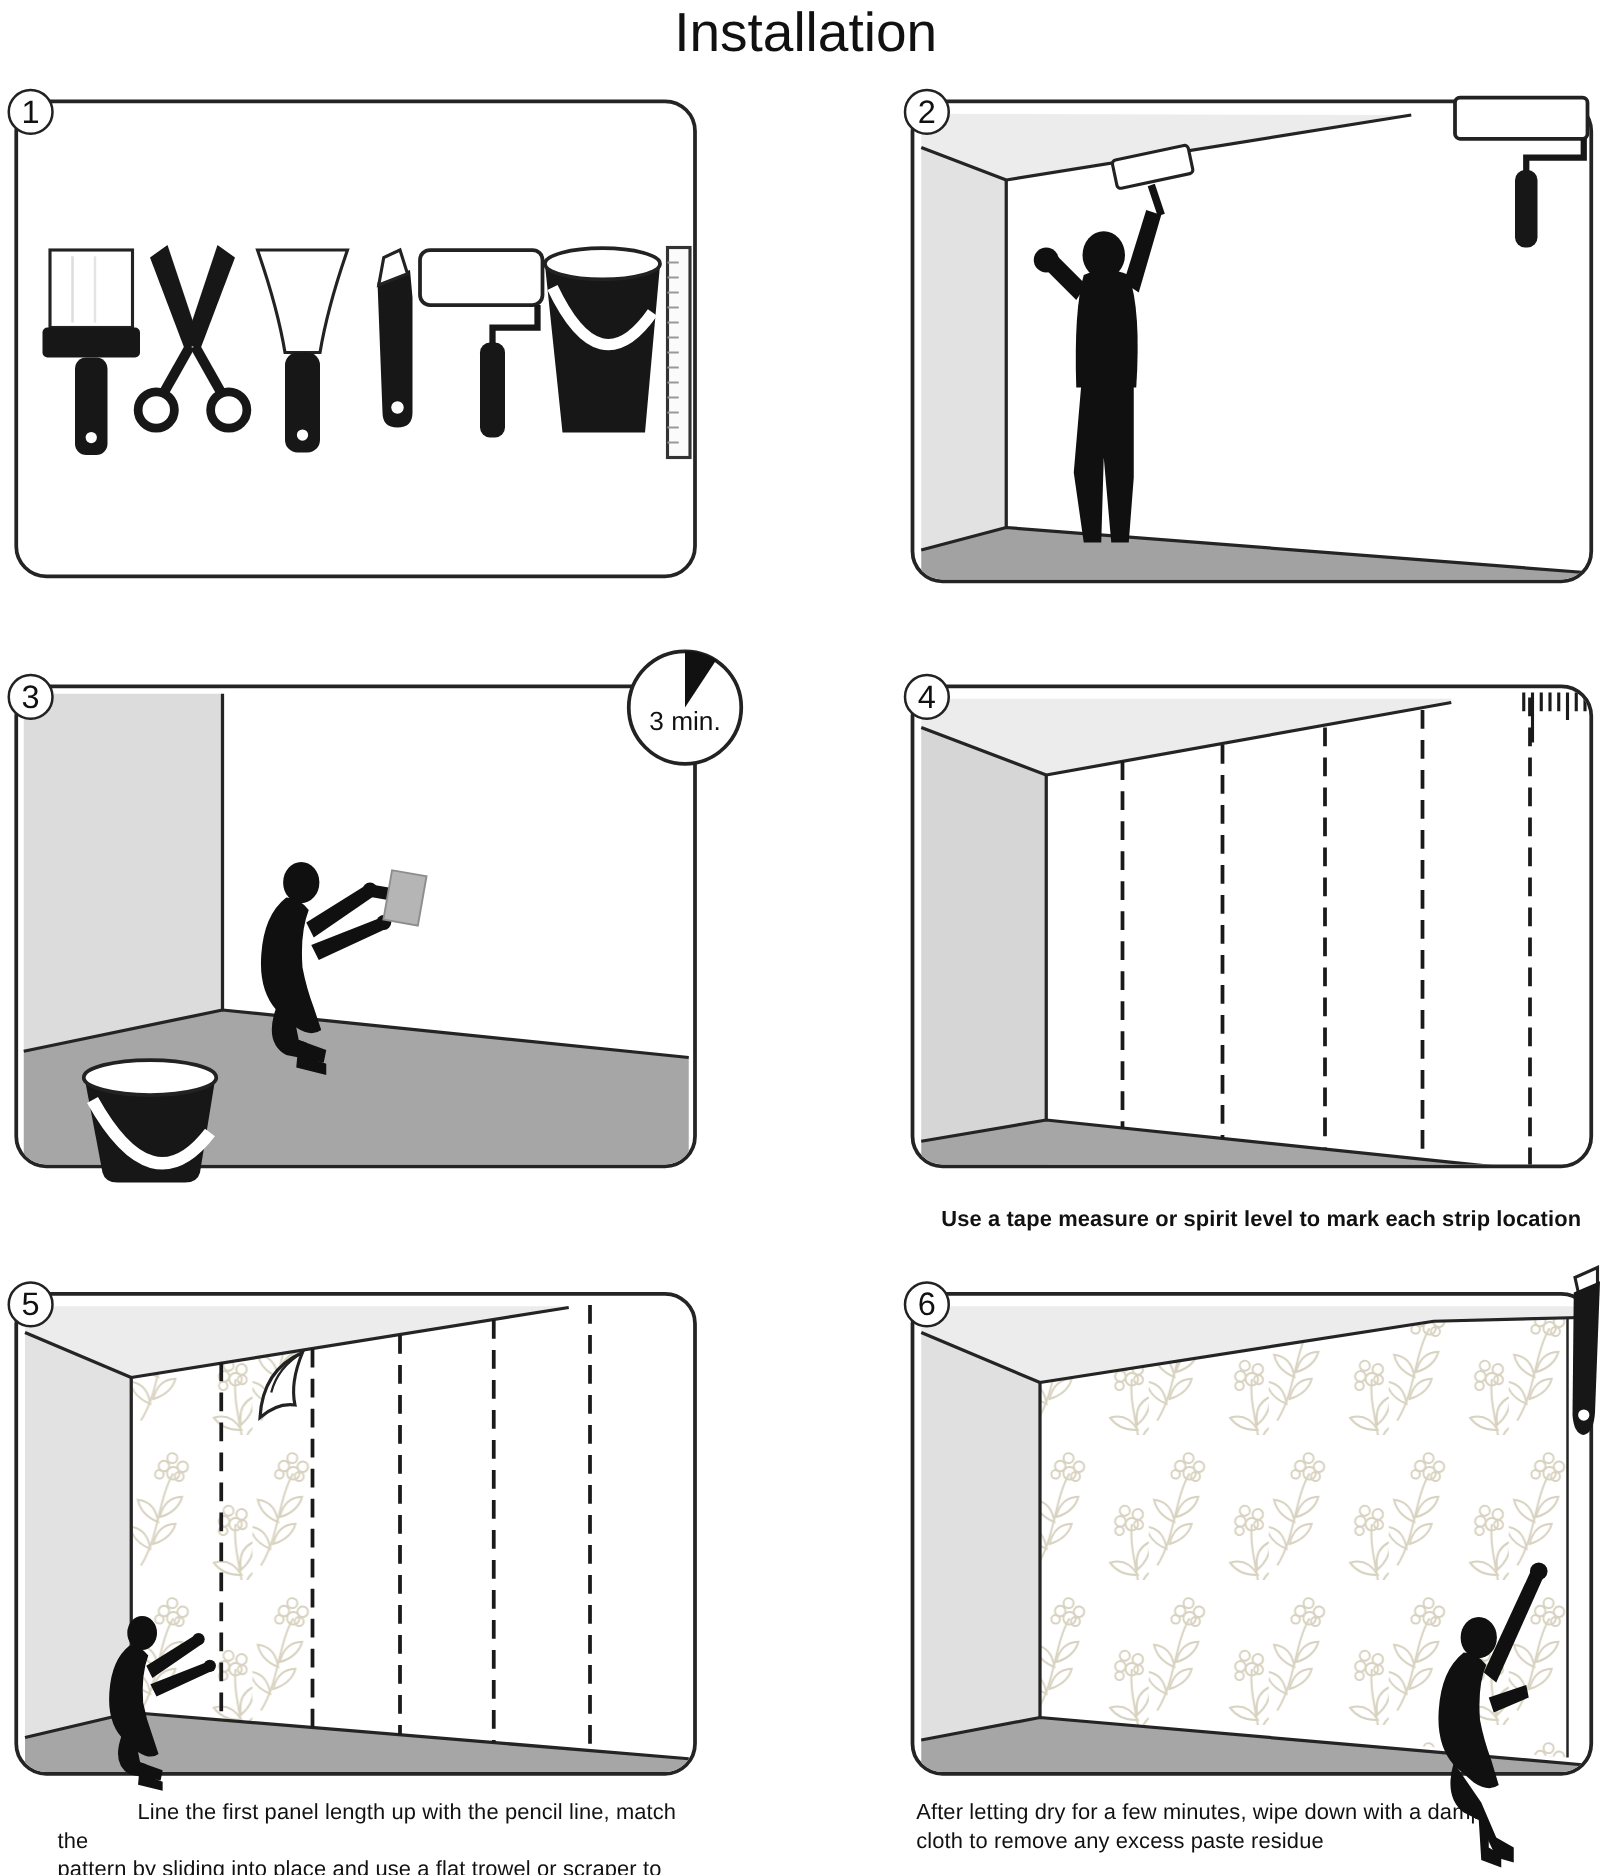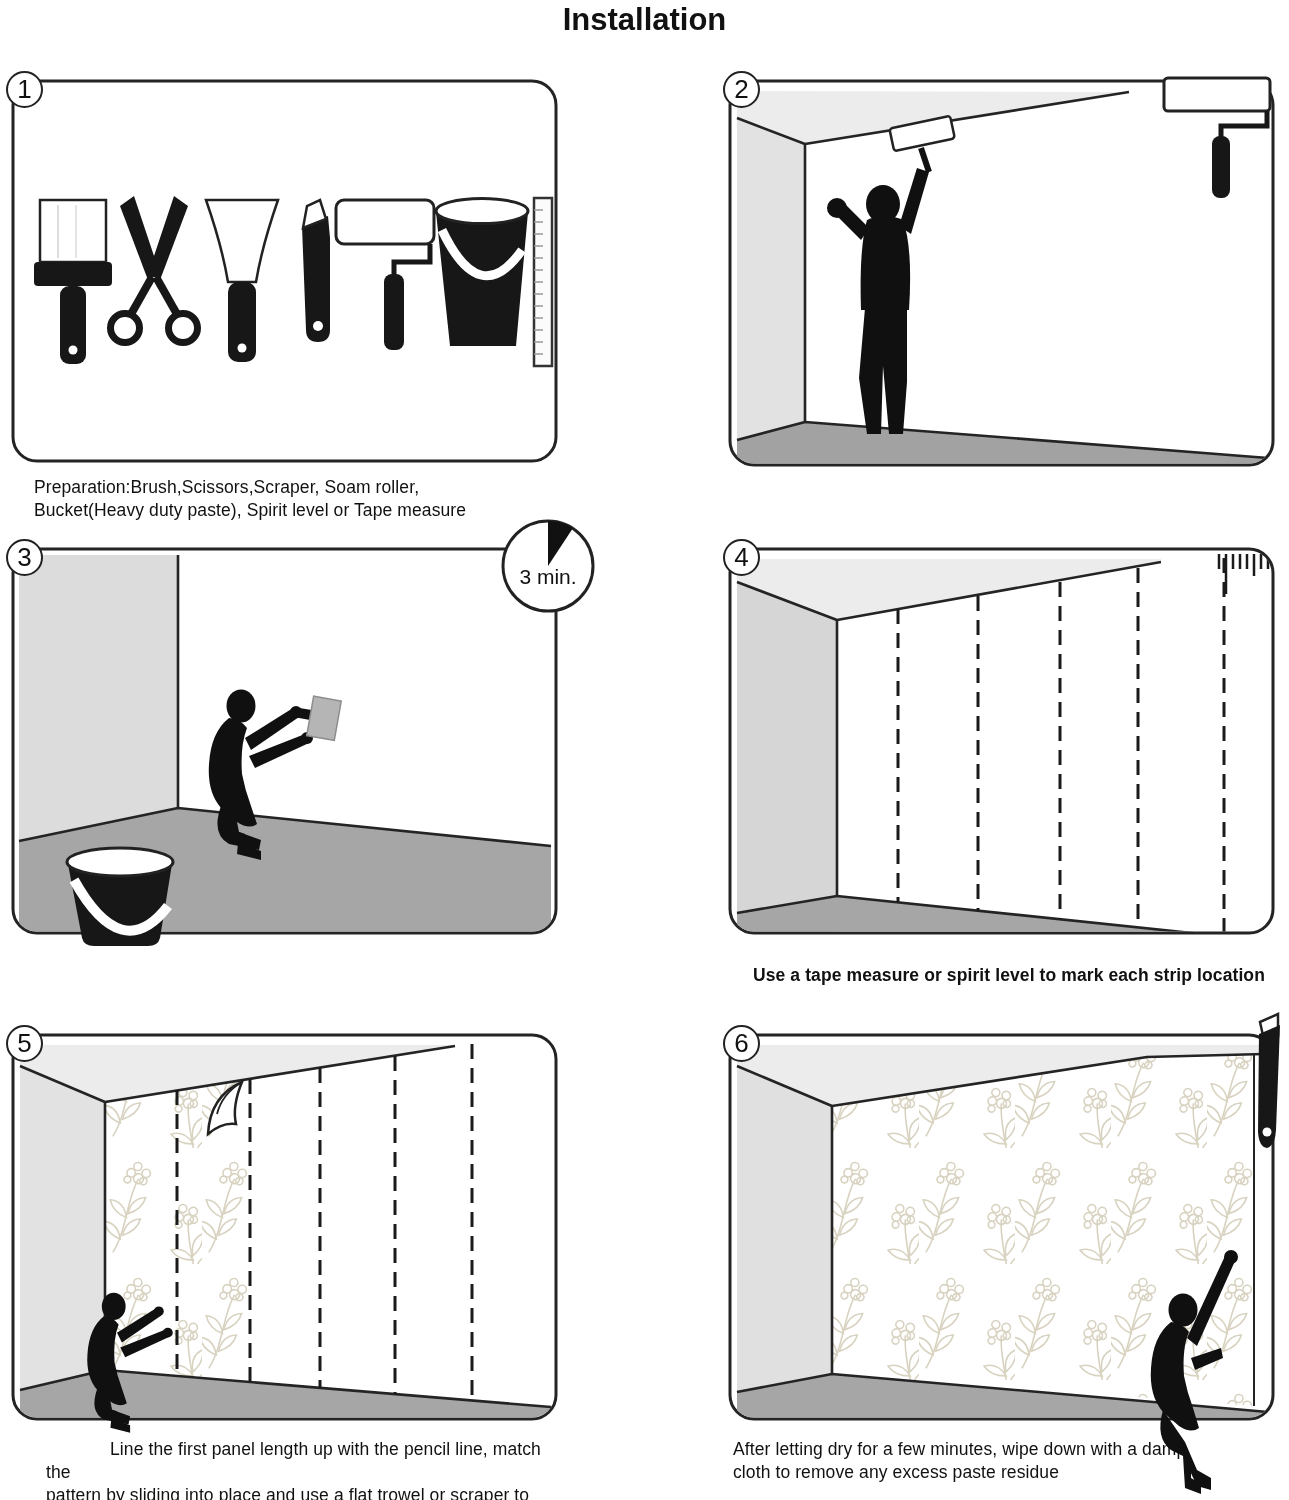--- a/index.html
+++ b/index.html
@@ -1,18 +1,18 @@
 <!DOCTYPE html>
 <html><head>
 <meta charset="utf-8">
 <style>
   * { margin:0; padding:0; box-sizing:border-box; }
   body { background:#ffffff; font-family:"Liberation Sans", sans-serif; color:#141414; }
   .sheet { position:relative; width:1289px; height:1500px; background:#fff; overflow:hidden; }
-  .title { height:78px; text-align:center; font-size:31px; font-weight:700; letter-spacing:0px; padding-top:2px; color:#111; }
+  .title { height:78px; text-align:center; font-size:44px; font-weight:400; letter-spacing:0px; padding-top:2px; color:#111; }
   .steps { display:grid; grid-template-columns:549px 549px; column-gap:168px; grid-template-rows:468px 486px auto; padding-left:10px; }
   .step { position:relative; }
   .panel { position:relative; width:549px; }
   svg { display:block; overflow:visible; }
   .badge { position:absolute; left:-4px; top:-7px; width:37px; height:37px; background:#fff; border:2.5px solid #222; border-radius:50%; display:flex; align-items:center; justify-content:center; font-size:26px; color:#111; z-index:5; }
   .caption { font-size:17.5px; line-height:23px; white-space:pre-line; color:#111; letter-spacing:0.1px; }
   .cap-1 { margin-top:12px; padding-left:24px; }
   .cap-2 { margin-top:12px; padding-left:22px; }
   .cap-3 { margin-top:28px; padding-left:24px; }
   .cap-4 { margin-top:28px; padding-left:26px;font-weight:bold; }
@@ -95,22 +95,20 @@
           </g>
           <g>
             <rect x="524" y="120" width="18" height="168" fill="#fbfbfb" stroke="#333" stroke-width="2.5"></rect>
             <path d="M524,132 h9 M524,144 h9 M524,156 h9 M524,168 h9 M524,180 h9 M524,192 h9 M524,204 h9 M524,216 h9 M524,228 h9 M524,240 h9 M524,252 h9 M524,264 h9 M524,276 h9" stroke="#999" stroke-width="1.5"></path>
           </g>
         </svg>
         <div class="badge">
             <span>1</span>
           </div>
       </div>
-      <p class="caption cap-1">Preparation:Brush,Scissors,Scraper, Soam roller,
-Bucket(Heavy duty paste), Spirit level or Tape measure</p>
     </section>
 
     <section class="step">
       <div class="panel">
         <svg width="549" height="390" viewBox="0 0 549 390">
           <rect class="border-rect" x="3" y="3" width="543" height="384" rx="24"></rect>
           <clipPath id="clip2">
               <rect x="4.5" y="4.5" width="540" height="381" rx="22"></rect>
             </clipPath>
           <g clip-path="url(#clip2)">

